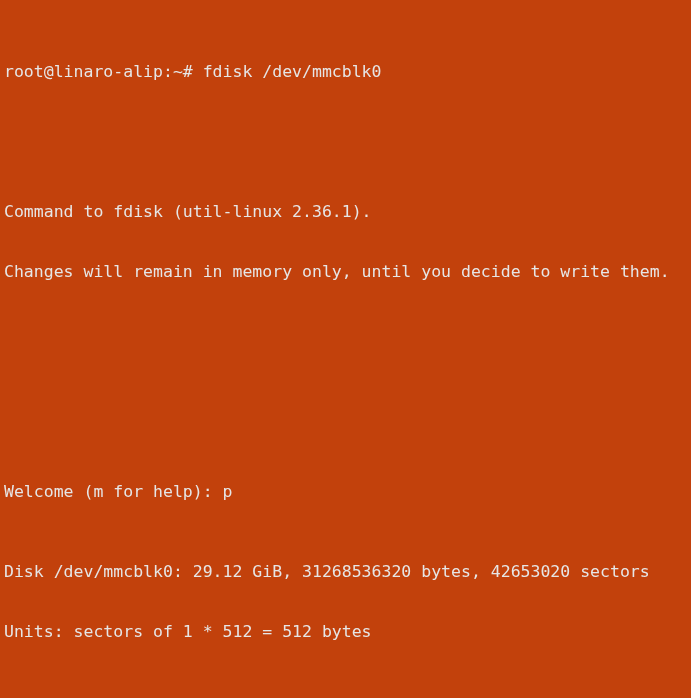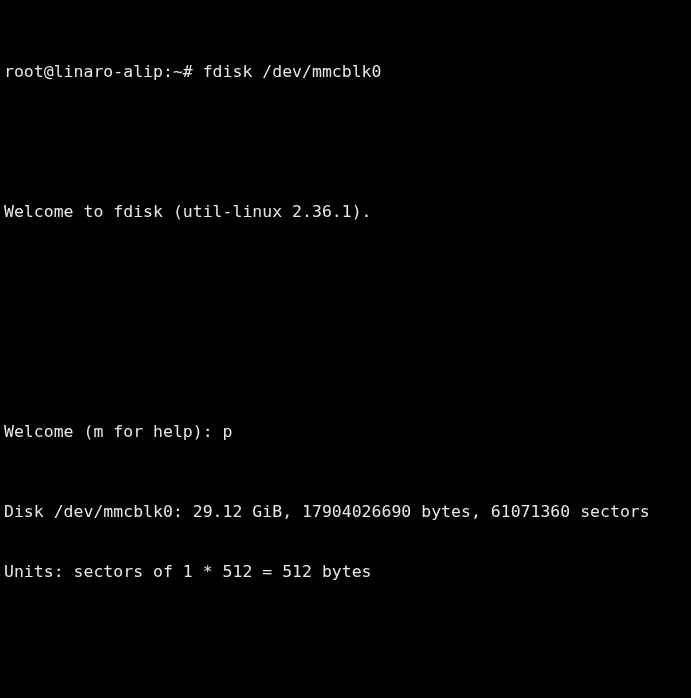--- a/index.html
+++ b/index.html
@@ -3,21 +3,21 @@
 <meta charset="utf-8">
 <style>
   html, body {
     margin: 0;
     padding: 0;
     background: #1c1c1c;
   }
   #terminal {
     width: 691px;
     height: 698px;
-    background: #000000;
+    background: #c2410c;
     color: #e6e6e6;
     font-family: "DejaVu Sans Mono", monospace;
     font-size: 16.5px;
     line-height: 20px;
     padding: 2px 0 0 4px;
     box-sizing: border-box;
     overflow: hidden;
     white-space: pre;
     letter-spacing: 0;
     -webkit-font-smoothing: antialiased;
@@ -31,28 +31,29 @@
   }
 </style>
 </head>
 <body>
 
 <div id="terminal">
 
   <div class="line">root@linaro-alip:~# fdisk /dev/mmcblk0</div>
   <div class="blank"></div>
 
-  <div class="line">Welcome to fdisk (util-linux 2.36.1).</div>
+  <div class="line">Command to fdisk (util-linux 2.36.1).</div>
+  <div class="line">Changes will remain in memory only, until you decide to write them.</div>
 
   <div class="blank"></div>
   <div class="blank"></div>
 
   <div class="line">Welcome (m for help): p</div>
 
-  <div class="line">Disk /dev/mmcblk0: 29.12 GiB, 17904026690 bytes, 61071360 sectors</div>
+  <div class="line">Disk /dev/mmcblk0: 29.12 GiB, 31268536320 bytes, 42653020 sectors</div>
   <div class="line">Units: sectors of 1 * 512 = 512 bytes</div>
   
   
   
   
 
   
 
   
 

